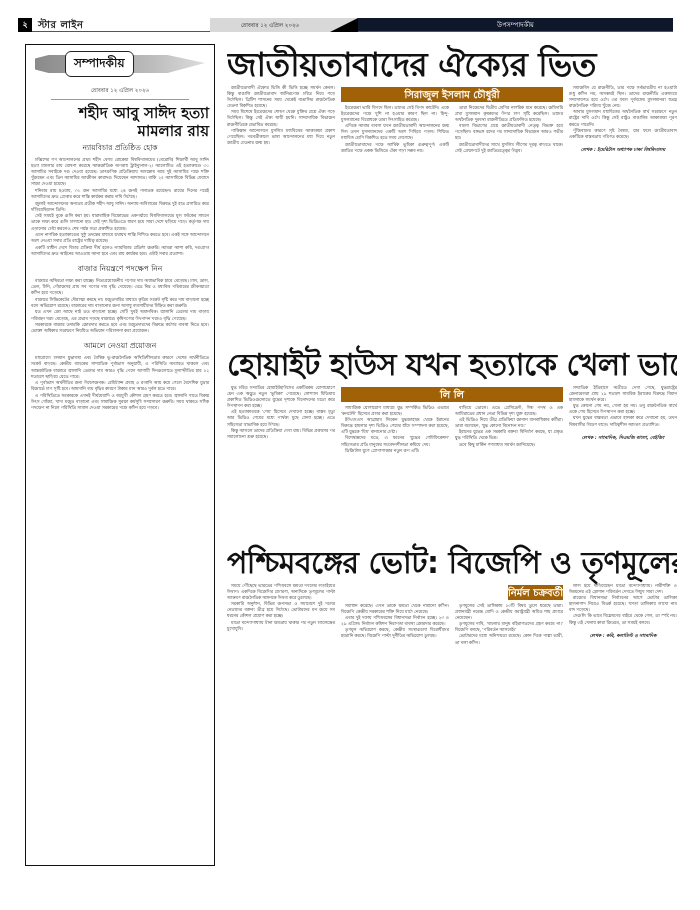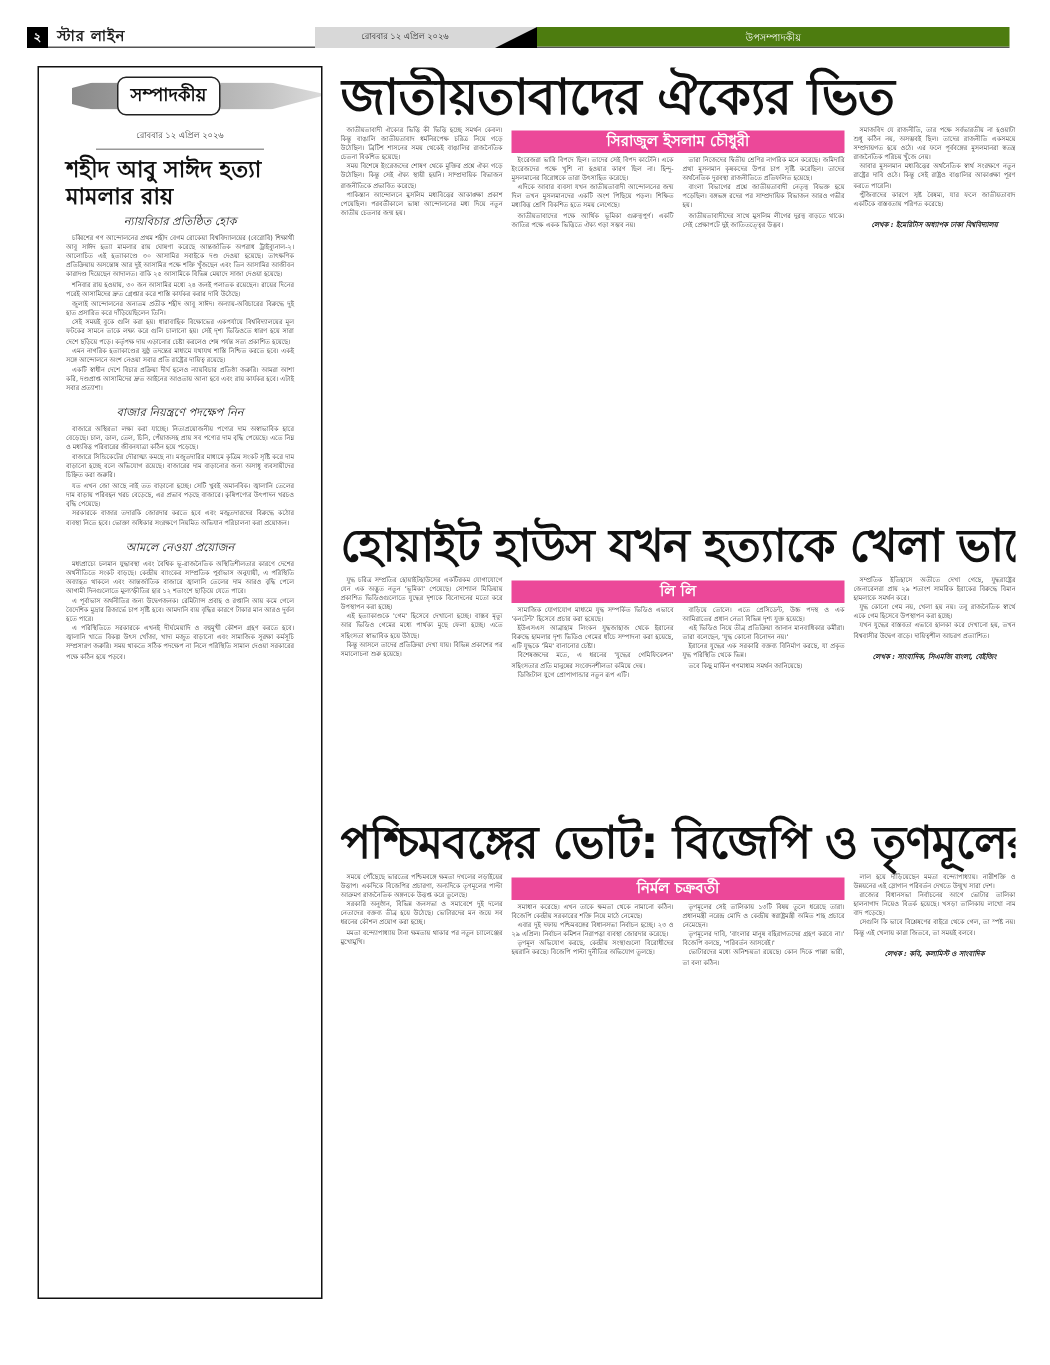--- a/index.html
+++ b/index.html
@@ -5,39 +5,39 @@
   * { box-sizing: border-box; margin: 0; padding: 0; }
   html, body { width: 700px; height: 910px; background: #fff; overflow: hidden; }
   body { font-family: "DejaVu Sans", sans-serif; color: #111; position: relative; }
 
   
   .masthead { position: absolute; top: 18px; left: 18px; width: 655px; height: 14px; display: flex; border-bottom: 1px solid #555; }
   .mh-page { width: 14px; height: 14px; background: #000; color: #fff; font-size: 8px; text-align: center; line-height: 14px; font-weight: bold; }
   .mh-logo { width: 178px; height: 14px; font-size: 10px; font-weight: bold; line-height: 14px; padding-left: 6px; color: #222; letter-spacing: 0.5px; }
   .mh-date { width: 120px; height: 14px; background: #d8d8d8; font-size: 5.5px; line-height: 14px; text-align: center; color: #222; }
   .mh-slant { width: 0; height: 0; border-top: 14px solid #d8d8d8; border-right: 28px solid #000; }
-  .mh-section { flex: 1; background: #4d7c0f; color: #fff; font-size: 6.5px; line-height: 14px; text-align: center; }
+  .mh-section { flex: 1; background: #0f172a; color: #fff; font-size: 6.5px; line-height: 14px; text-align: center; }
 
   
-  .editorial { position: absolute; top: 44px; left: 25px; width: 190px; height: 822px; border: 1.5px solid #111; padding: 4px 18px; overflow: hidden; }
+  .editorial { position: absolute; top: 44px; left: 25px; width: 190px; height: 822px; border: 1.5px solid #111; padding: 4px 5px; overflow: hidden; }
   .ed-banner { position: relative; height: 28px; margin: 2px 4px 6px 4px; }
   .ed-pen { position: absolute; left: 0; top: 4px; width: 170px; height: 18px; background: linear-gradient(90deg, #8a8a8a, #bdbdbd 70%, #ddd); border-radius: 4px 2px 2px 4px; clip-path: polygon(0 20%, 8% 0, 78% 0, 100% 45%, 78% 100%, 8% 100%, 0 80%); }
   .ed-label { position: absolute; left: 30px; top: 0px; height: 26px; padding: 0 8px; background: #fff; border: 1.5px solid #222; border-radius: 6px; font-size: 12px; font-weight: bold; line-height: 23px; font-family: "DejaVu Serif", serif; }
   .ed-date { text-align: center; font-size: 5.5px; color: #333; padding: 2px 0 4px; border-bottom: 1px solid #999; margin: 0 20px 4px; }
-  .ed-title { text-align: left; font-size: 15px; font-weight: bold; line-height: 18px; margin-top: 3px; }
-  .ed-sub { text-align: center; font-size: 7.5px; margin: 2px 0 3px; color: #222; font-style: italic; }
+  .ed-title { text-align: right; font-size: 15px; font-weight: bold; line-height: 18px; margin-top: 3px; }
+  .ed-sub { text-align: center; font-size: 7.5px; margin: 2px 0 3px; color: #222; }
   .ed-body p { font-size: 4.3px; line-height: 6.1px; text-align: justify; color: #333; text-indent: 4px; margin-bottom: 0.5px; }
   .ed-section { margin-bottom: 6px; }
 
   
   .article { position: absolute; left: 227px; width: 450px; overflow: hidden; }
   .art-headline { font-size: 30px; font-weight: bold; text-align: left; line-height: 40px; letter-spacing: -0.5px; white-space: nowrap; }
   .art-cols { display: grid; grid-template-columns: 1fr 1fr 1fr 1fr; column-gap: 6px; }
   .art-col p { font-size: 4.3px; line-height: 6.1px; text-align: justify; color: #333; text-indent: 4px; }
-  .byline { grid-column: 2 / span 2; background: #ec4899; color: #fff; text-align: center; font-size: 10px; font-weight: bold; height: 15px; line-height: 15px; margin: 2px 0 3px; }
+  .byline { grid-column: 2 / span 2; background: #a16207; color: #fff; text-align: center; font-size: 10px; font-weight: bold; height: 15px; line-height: 15px; margin: 2px 0 3px; }
   .col-mid { display: flex; flex-direction: column; }
   .mid-inner { display: grid; grid-template-columns: 1fr 1fr; column-gap: 6px; }
   .credit { font-size: 4.6px; font-weight: bold; font-style: italic; text-align: center; margin-top: 6px; color: #111; }
 
   .a1 { top: 45px; height: 300px; }
   .a2 { top: 345px; height: 200px; }
   .a3 { top: 543px; height: 350px; }
   .a1 .art-headline { font-size: 33px; }
 </style>
 </head>
@@ -158,21 +158,21 @@
 </div>
 
 <div class="article a3">
   <div class="art-headline">পশ্চিমবঙ্গের ভোট: বিজেপি ও তৃণমূলের পাল্টাপাল্টি</div>
   <div class="art-cols">
     <div class="art-col">
       <p>সময়ে পৌঁছেছে ভারতের পশ্চিমবঙ্গে ক্ষমতা দখলের লড়াইয়ের উত্তাপ। একদিকে বিজেপির প্রচারণা, অন্যদিকে তৃণমূলের পাল্টা আক্রমণ রাজনৈতিক অঙ্গনকে উত্তপ্ত করে তুলেছে।</p>
       <p>সরকারি অনুষ্ঠান, বিভিন্ন জনসভা ও সমাবেশে দুই দলের নেতাদের বক্তব্য তীব্র হয়ে উঠেছে। ভোটারদের মন জয়ে সব ধরনের কৌশল প্রয়োগ করা হচ্ছে।</p>
       <p>মমতা বন্দ্যোপাধ্যায় টানা ক্ষমতায় থাকার পর নতুন চ্যালেঞ্জের মুখোমুখি।</p>
     </div>
-    <div class="col-mid" style="grid-column: 2 / span 2;">
+    <div class="col-mid" style="grid-column: 2 / span 2; align-items: flex-end;">
       <div class="byline">নির্মল চক্রবর্তী</div>
       <div class="mid-inner">
         <div class="art-col">
           <p>সমাধান করেছে। এখন তাকে ক্ষমতা থেকে নামানো কঠিন। বিজেপি কেন্দ্রীয় সরকারের শক্তি নিয়ে মাঠে নেমেছে।</p>
           <p>এবার দুই দফায় পশ্চিমবঙ্গের বিধানসভা নির্বাচন হচ্ছে। ২৩ ও ২৯ এপ্রিল। নির্বাচন কমিশন নিরাপত্তা ব্যবস্থা জোরদার করেছে।</p>
           <p>তৃণমূল অভিযোগ করছে, কেন্দ্রীয় সংস্থাগুলো বিরোধীদের হয়রানি করছে। বিজেপি পাল্টা দুর্নীতির অভিযোগ তুলছে।</p>
         </div>
         <div class="art-col">
           <p>তৃণমূলের সেই তালিকায় ১৩টি বিষয় তুলে ধরেছে তারা। প্রধানমন্ত্রী নরেন্দ্র মোদি ও কেন্দ্রীয় স্বরাষ্ট্রমন্ত্রী অমিত শাহ প্রচারে নেমেছেন।</p>
           <p>তৃণমূলের দাবি, 'বাংলার মানুষ বহিরাগতদের গ্রহণ করবে না।' বিজেপি বলছে, 'পরিবর্তন আসবেই।'</p>

